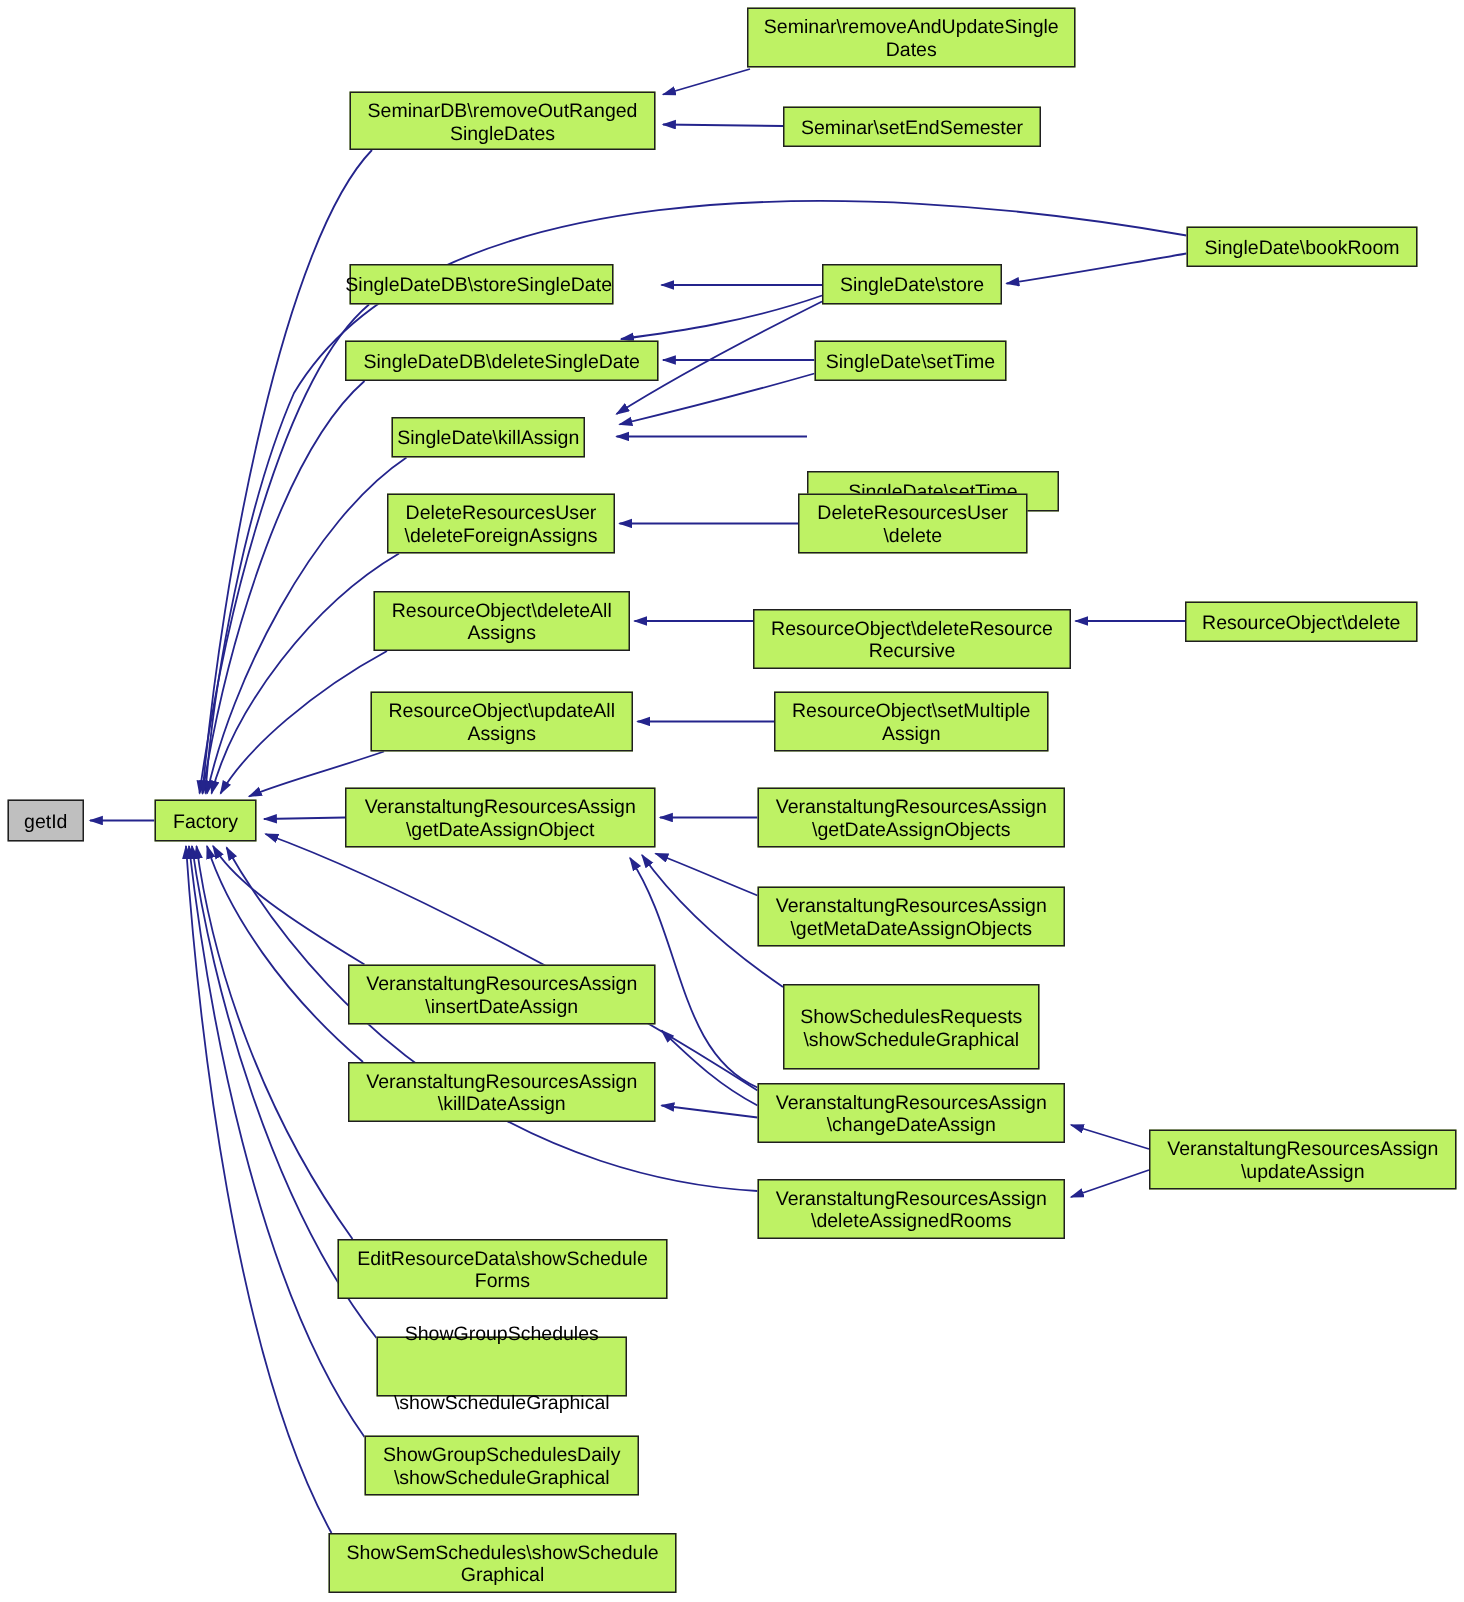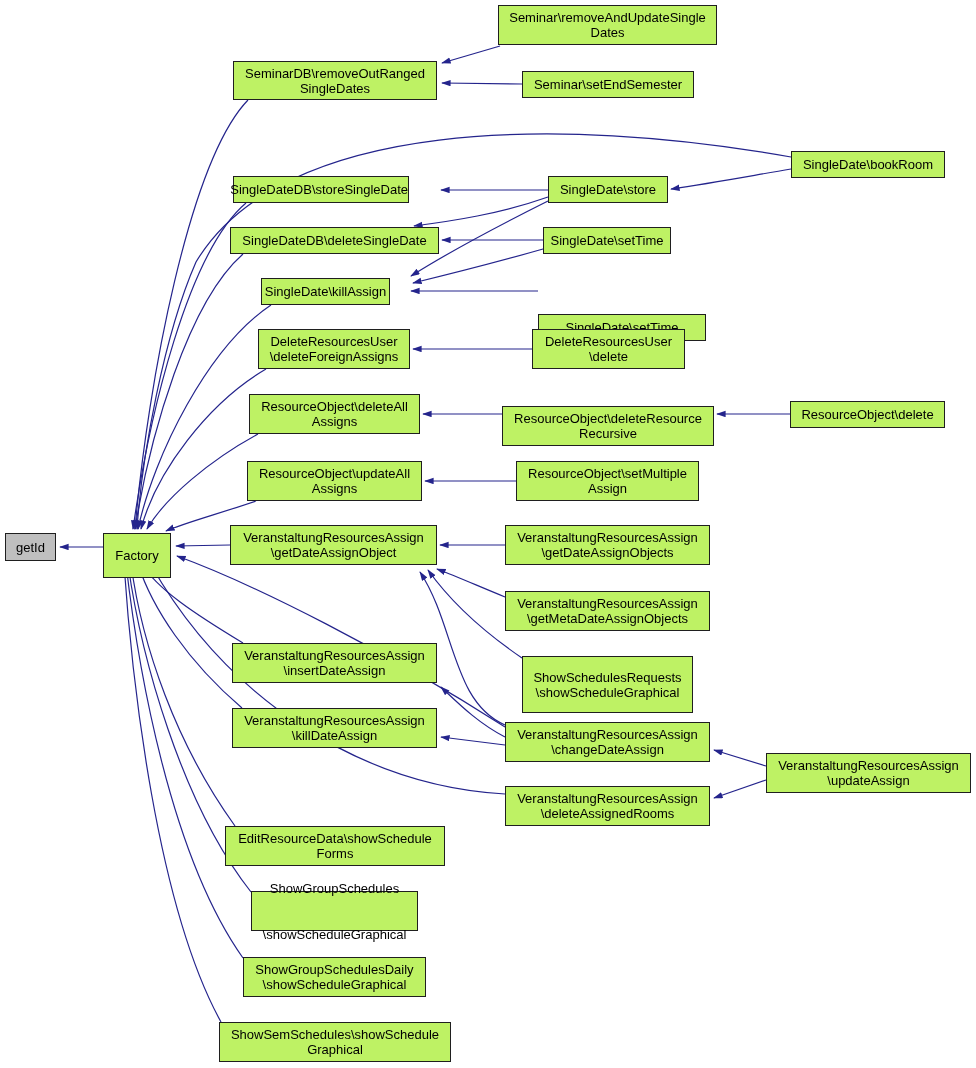--- a/index.html
+++ b/index.html
@@ -68,21 +68,21 @@
         <path class="edge" d="M 505,737 C 478,723 459,704 441,687" stroke="#24248c" marker-end="url(#arrowhead)"></path>
         <path class="edge" d="M 505,745 L 441,737" stroke="#24248c" marker-end="url(#arrowhead)"></path>
         <path class="edge" d="M 766,766 L 714,750" stroke="#24248c" marker-end="url(#arrowhead)"></path>
         <path class="edge" d="M 766,780 L 714,798" stroke="#24248c" marker-end="url(#arrowhead)"></path>
       </g>
   </svg>
   <div>
       <div class="node hl" style="left: 5px; top: 533px; width: 51px; height: 28px;">
         <span>getId</span>
       </div>
-      <div class="node" style="left: 103px; top: 533px; width: 68px; height: 45px;">
+      <div class="node" style="left: 103px; top: 533px; width: 68px; height: 28px;">
         <span>Factory</span>
       </div>
       <div class="node" style="left: 233px; top: 61px; width: 204px; height: 39px;">
         <span>SeminarDB\removeOutRanged</span>
         <span>SingleDates</span>
       </div>
       <div class="node" style="left: 498px; top: 5px; width: 219px; height: 40px;">
         <span>Seminar\removeAndUpdateSingle</span>
         <span>Dates</span>
       </div>

